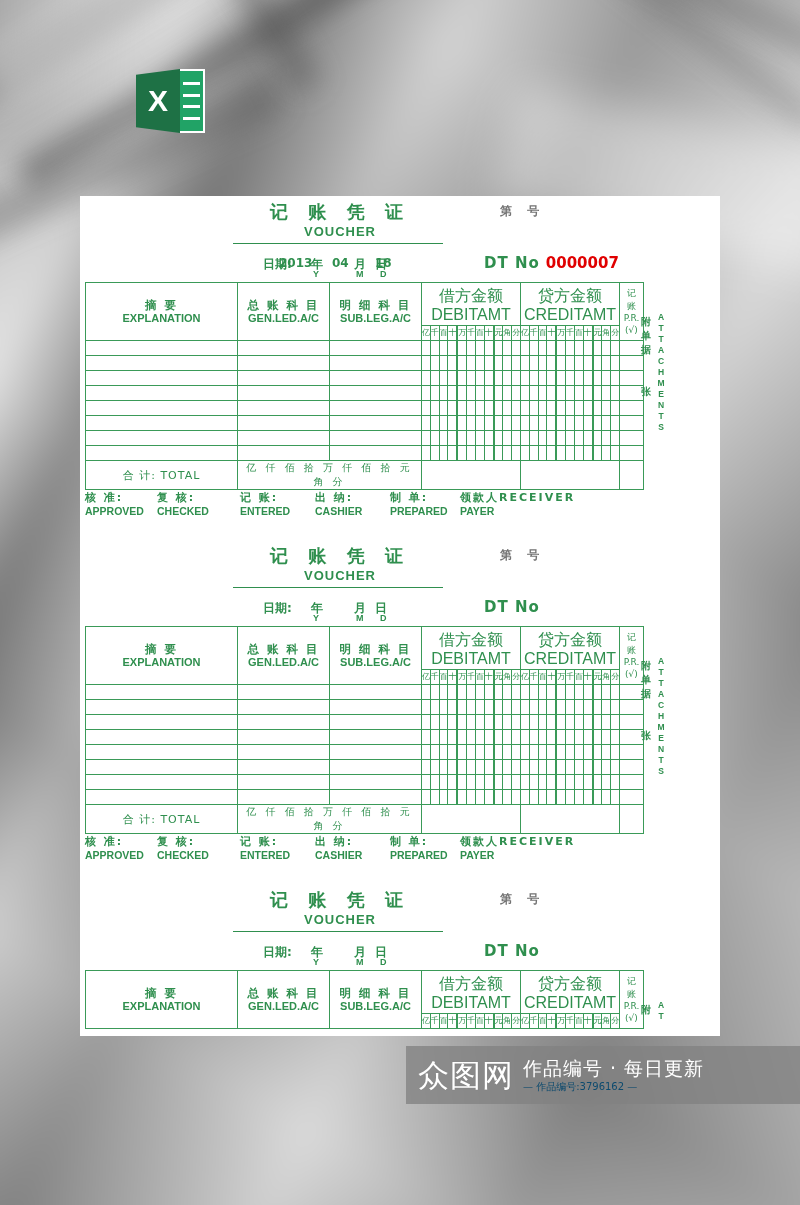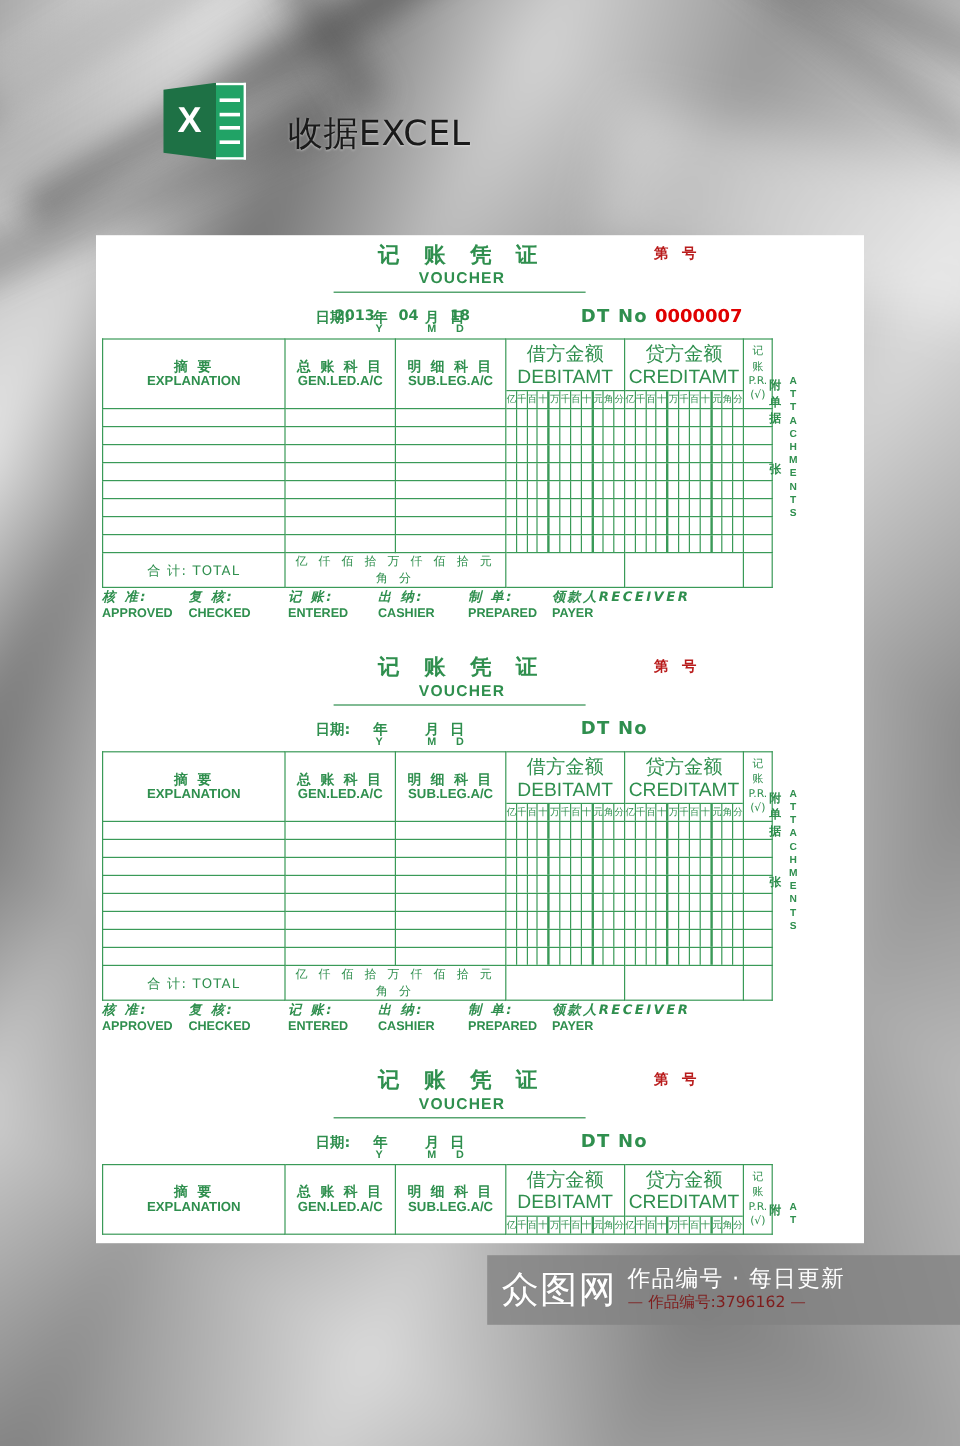--- a/index.html
+++ b/index.html
@@ -63,38 +63,38 @@
     position:absolute; left:80px; top:196px; width:640px; height:840px;
     background:#ffffff;
   }
 
   
   .voucher { position:absolute; left:0; width:640px; color:#2f8f4e; }
   .v1 { top:0; }
   .v2 { top:344px; }
   .v3 { top:688px; }
 
-  .v-title-wrap { position:relative; height:60px;margin-left:45px; }
+  .v-title-wrap { position:relative; height:60px; }
   .v-title {
     position:absolute; left:150px; top:4px; width:220px; text-align:center;
     font-size:18px; font-weight:bold; letter-spacing:7px; color:#2f8f4e;
     font-family:"DejaVu Sans","Liberation Sans",sans-serif;
   }
   .v-sub {
     position:absolute; left:150px; top:28px; width:220px; text-align:center;
     font-size:13px; font-weight:bold; letter-spacing:1px; color:#2f8f4e;
   }
   .v-rule {
     position:absolute; left:153px; top:47px; width:210px; height:0;
     border-top:1.6px solid #2f8f4e;
   }
   .v-num {
     position:absolute; left:420px; top:7px; font-size:12px;
-    letter-spacing:4px; color:#b91c1c; font-weight:bold;
-    font-family:Liberation Sans, sans-serif;
+    letter-spacing:4px; color:#737373; font-weight:bold;
+    font-family:Liberation Mono, monospace;
   }
 
   .v-dateline { position:relative; height:26px; }
   .dl { position:absolute; font-size:12px; color:#2f8f4e; font-weight:bold;
         font-family:"DejaVu Sans","Liberation Sans",sans-serif; }
   .dl-label { left:183px; top:0px; }
   .dl-yv    { left:199px; top:0px; }
   .dl-y     { left:231px; top:0px; }
   .dl-mv    { left:252px; top:0px; }
   .dl-m     { left:274px; top:0px; }
@@ -163,39 +163,39 @@
   .rail .en-att {
     position:absolute; left:18px; font-size:8.5px; font-weight:bold; color:#2f8f4e;
     width:10px; line-height:1.28; text-align:center; letter-spacing:0;
     font-family:"Liberation Sans",sans-serif;
   }
 
   
   .v-foot { position:relative; margin-left:5px; width:548px; height:30px; }
   .sig { position:absolute; font-size:11px; color:#2f8f4e; font-weight:bold;
          font-family:"DejaVu Sans","Liberation Sans",sans-serif; }
-  .sig .cn { display:block; letter-spacing:2px; font-size:11px;font-style:italic; }
+  .sig .cn { display:block; letter-spacing:2px; font-size:11px; }
   .sig .en { display:block; letter-spacing:0px; font-size:10.5px;
              font-family:"Liberation Sans",sans-serif; }
 
   
   #wm {
     position:absolute; left:406px; top:1046px; width:394px; height:58px;
     background:rgba(130,130,130,0.78);
     display:flex; align-items:center; padding-left:12px;
   }
   #wm .wm-logo {
     font-size:31px; color:#fff; letter-spacing:1px; line-height:1;
     font-family:"DejaVu Sans","Liberation Sans",sans-serif;
     text-shadow:0 0 1px rgba(0,0,0,.15);
   }
   #wm .wm-right { margin-left:9px; line-height:1.1; }
   #wm .wm-top { font-size:19px; color:#fff; letter-spacing:1px;
                 font-family:"DejaVu Sans","Liberation Sans",sans-serif; }
-  #wm .wm-bot { font-size:13px; color:#7f1d1d; margin-top:2px;
+  #wm .wm-bot { font-size:10px; color:#0c4a6e; margin-top:2px;
                 font-family:"DejaVu Sans","Liberation Sans",sans-serif; }
   #wm .wm-bot .dash { letter-spacing:0; opacity:.8; }
 </style>
 </head>
 <body>
 
 <div id="bg">
   <div class="base"></div>
   <div class="b1"></div>
   <div class="b2"></div>
@@ -212,21 +212,20 @@
     <div class="xl-left">
       <span>X</span>
     </div>
     <div class="xl-right">
       <i></i>
       <i></i>
       <i></i>
       <i></i>
     </div>
   </div>
-  <div class="hdr-title">收据EXCEL</div>
 </div>
 
 <div id="paper">
   <div class="voucher v1">
       <div class="v-title-wrap">
         <div class="v-title">记 账 凭 证</div>
         <div class="v-sub">VOUCHER</div>
         <div class="v-rule"></div>
         <div class="v-num">第  号</div>
       </div>

